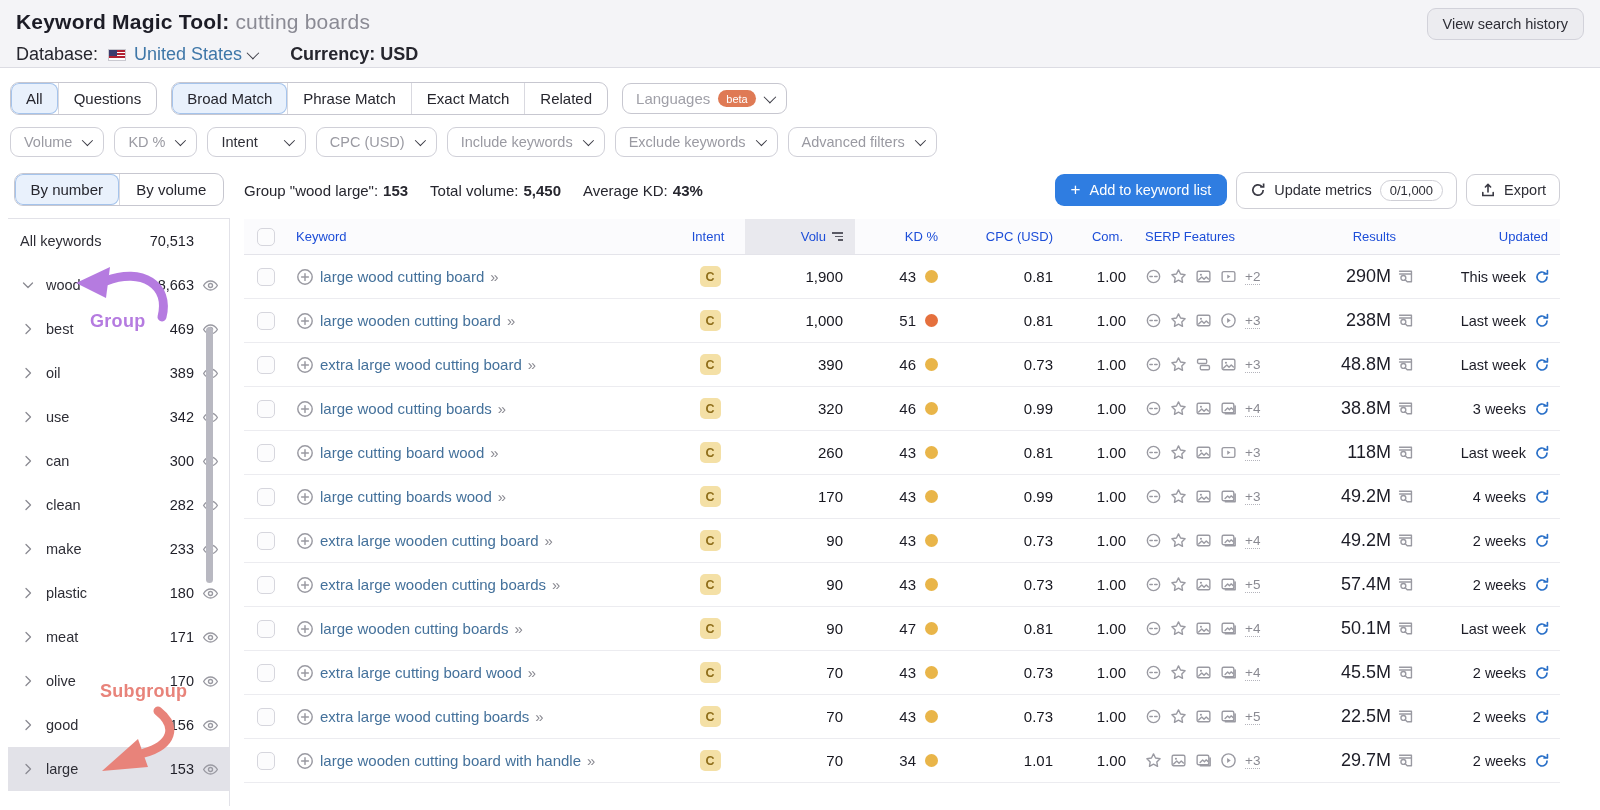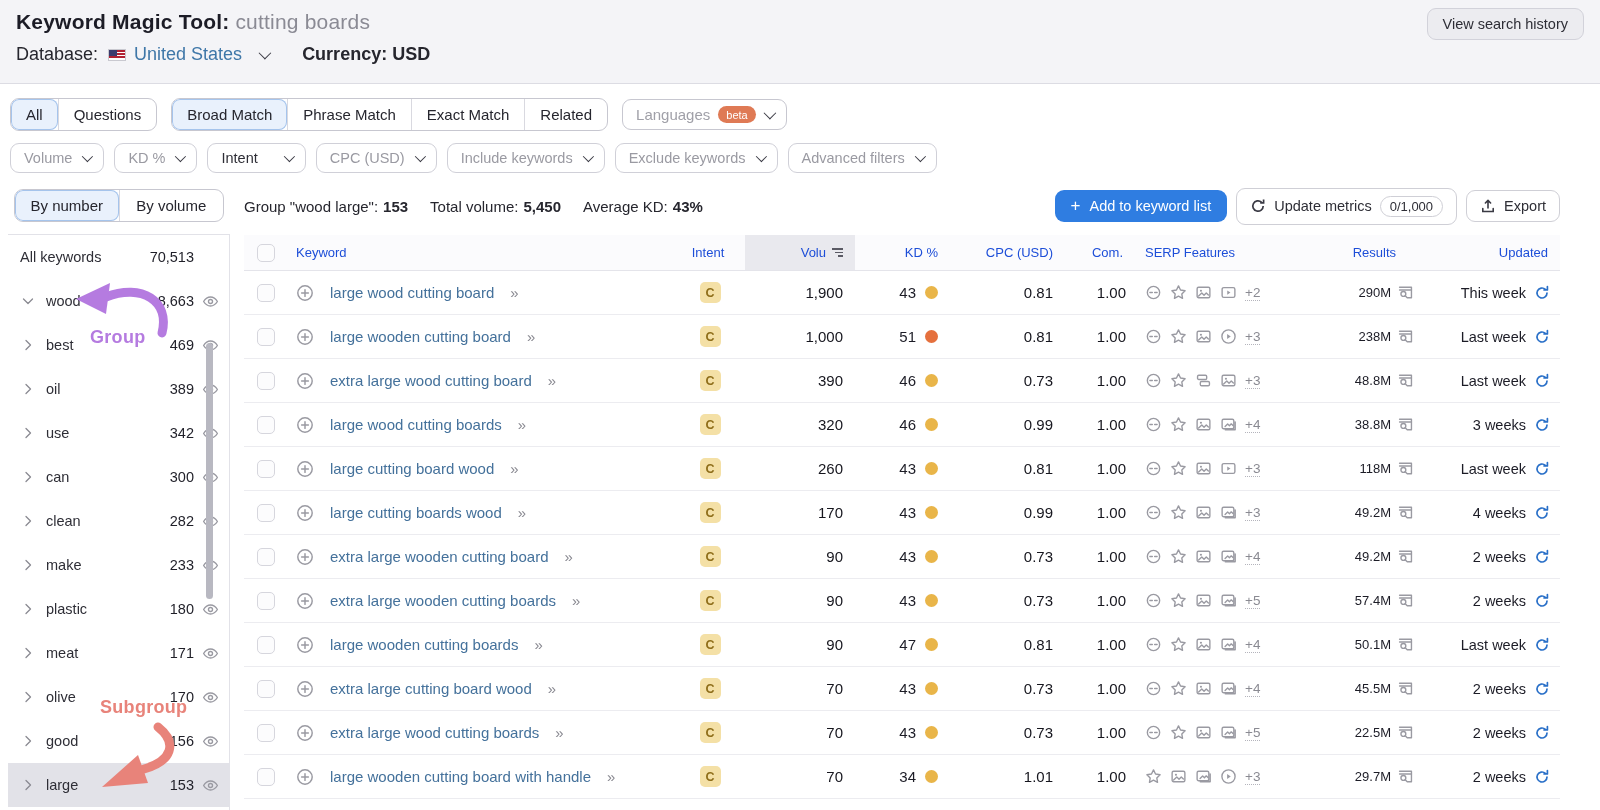--- a/index.html
+++ b/index.html
@@ -1,28 +1,28 @@
 <!DOCTYPE html>
 <html><head>
 <meta charset="utf-8">
 <style>
   * { margin:0; padding:0; box-sizing:border-box; }
   html,body { width:1600px; height:810px; overflow:hidden; background:#fff;
     font-family:"Liberation Sans","DejaVu Sans",sans-serif; color:#1c1c26; }
 
   
-  .topbar { background:#f4f4f7; height:84px; padding:10px 16px 0 16px; position:relative; border-bottom:1px solid #dcdce3; }
+  .topbar { background:#f4f4f7; height:68px; padding:10px 16px 0 16px; position:relative; border-bottom:1px solid #dcdce3; }
   .title-line { font-size:21px; font-weight:bold; letter-spacing:.2px; }
   .title-line .query { color:#8a8a94; font-weight:normal; margin-left:6px; }
   .meta-line { margin-top:10px; font-size:18px; display:flex; align-items:center; gap:6px; }
   .meta-line .lbl { color:#26262e; }
   .flag { width:18px; height:12px; display:inline-block; position:relative; margin:0 2px 0 4px;
     background:repeating-linear-gradient(180deg,#b22234 0 1.6px,#fff 1.6px 3.2px); border:1px solid #c9c9d0; }
   .flag::after { content:""; position:absolute; left:0; top:0; width:8px; height:6px; background:#3c3b6e; }
-  .db-link { color:#3f77a8; cursor:pointer; display:inline-flex; align-items:center; gap:17px; }
+  .db-link { color:#3f77a8; cursor:pointer; display:inline-flex; align-items:center; gap:5px; }
   .currency { margin-left:28px;font-weight:bold; }
   .chev { display:inline-block; width:9px; height:9px; border-right:1.6px solid #3a3a44; border-bottom:1.6px solid #3a3a44;
     transform:rotate(45deg) translateY(-2px); }
   .btn-history { position:absolute; right:16px; top:8px; background:#ececf0; border:1px solid #d2d2da; border-radius:9px;
     padding:7px 15px; font-size:14.5px; color:#2e2e36; cursor:pointer; font-family:inherit; }
 
   
   .tabs-row { display:flex; gap:14px; align-items:center; margin:14px 0 0 10px; }
   .seg-group { display:flex; border:1px solid #c7c7d0; border-radius:9px; background:#fff; overflow:hidden; }
   .seg { padding:7px 15px; font-size:15px; color:#26262e; cursor:pointer; border-left:1px solid #d9d9e0; white-space:nowrap; }
@@ -78,34 +78,34 @@
   .bicon { width:16px; height:16px; color:#3a3a44; }
 
   
   .ktable { margin-top:12px; }
   .trow { display:grid; grid-template-columns:44px 1fr 70px 110px 95px 115px 70px 155px 130px 140px;
     align-items:center; height:44px; border-bottom:1px solid #ececf0; background:#fff; }
   .thead { height:36px; font-size:13px; color:#1d4ed8; border-bottom:1px solid #e4e4ea; background:#fbfbfd; }
   .cell { padding:0 8px; display:flex; align-items:center; }
   .c-check { justify-content:center; }
   .checkbox { width:18px; height:18px; border:1px solid #d6d6dd; border-radius:5px; background:#fcfcfd; cursor:pointer; }
-  .c-kw { gap:16px; overflow:hidden; }
+  .c-kw { gap:6px; overflow:hidden; }
   .kw-plus { width:18px; height:18px; color:#9a9aa2; flex:none; cursor:pointer; }
   .kw-link { color:#44719b; font-size:15px; cursor:pointer; white-space:nowrap; }
   .kw-more { color:#8a8a92; font-size:15px; letter-spacing:1px; cursor:pointer; }
   .c-intent { justify-content:center; }
   .intent-badge { width:21px; height:21px; border-radius:5px; display:flex; align-items:center; justify-content:center;
     font-size:12.5px; font-weight:bold; }
   .c-num { justify-content:flex-end; font-size:15px; color:#16161e; padding-right:12px; }
   .c-kd { justify-content:flex-end; gap:9px; padding-right:12px; font-size:15px; }
   .kd-dot { width:13px; height:13px; border-radius:50%; flex:none; }
   .c-serp { gap:8px; padding-left:10px; }
   .serp-ico { width:17px; height:17px; color:#9a9aa2; flex:none; }
   .serp-more { font-size:13.5px; color:#8a8a92; border-bottom:1px dotted #b4b4bc; cursor:pointer; }
-  .c-results { justify-content:flex-end; gap:6px; padding-right:6px; font-size:13px; }
+  .c-results { justify-content:flex-end; gap:6px; padding-right:6px; font-size:18px; }
   .res-ico { width:17px; height:17px; color:#9a9aa2; cursor:pointer; }
   .c-upd { justify-content:flex-end; gap:8px; padding-right:10px; font-size:14.5px; }
   .upd-ico { width:16px; height:16px; color:#2a70c8; cursor:pointer; }
   .h-right { justify-content:flex-end; padding-right:12px; }
   .h-vol { background:#e9e9ee; height:100%; gap:6px; }
   .sort-ico { display:inline-flex; flex-direction:column; gap:2px; align-items:flex-end; }
   .sort-ico i { display:block; height:1.6px; background:#5a5a64; }
   .sort-ico i:nth-child(1){width:11px} .sort-ico i:nth-child(2){width:8px} .sort-ico i:nth-child(3){width:5px}
 </style>
 </head>

